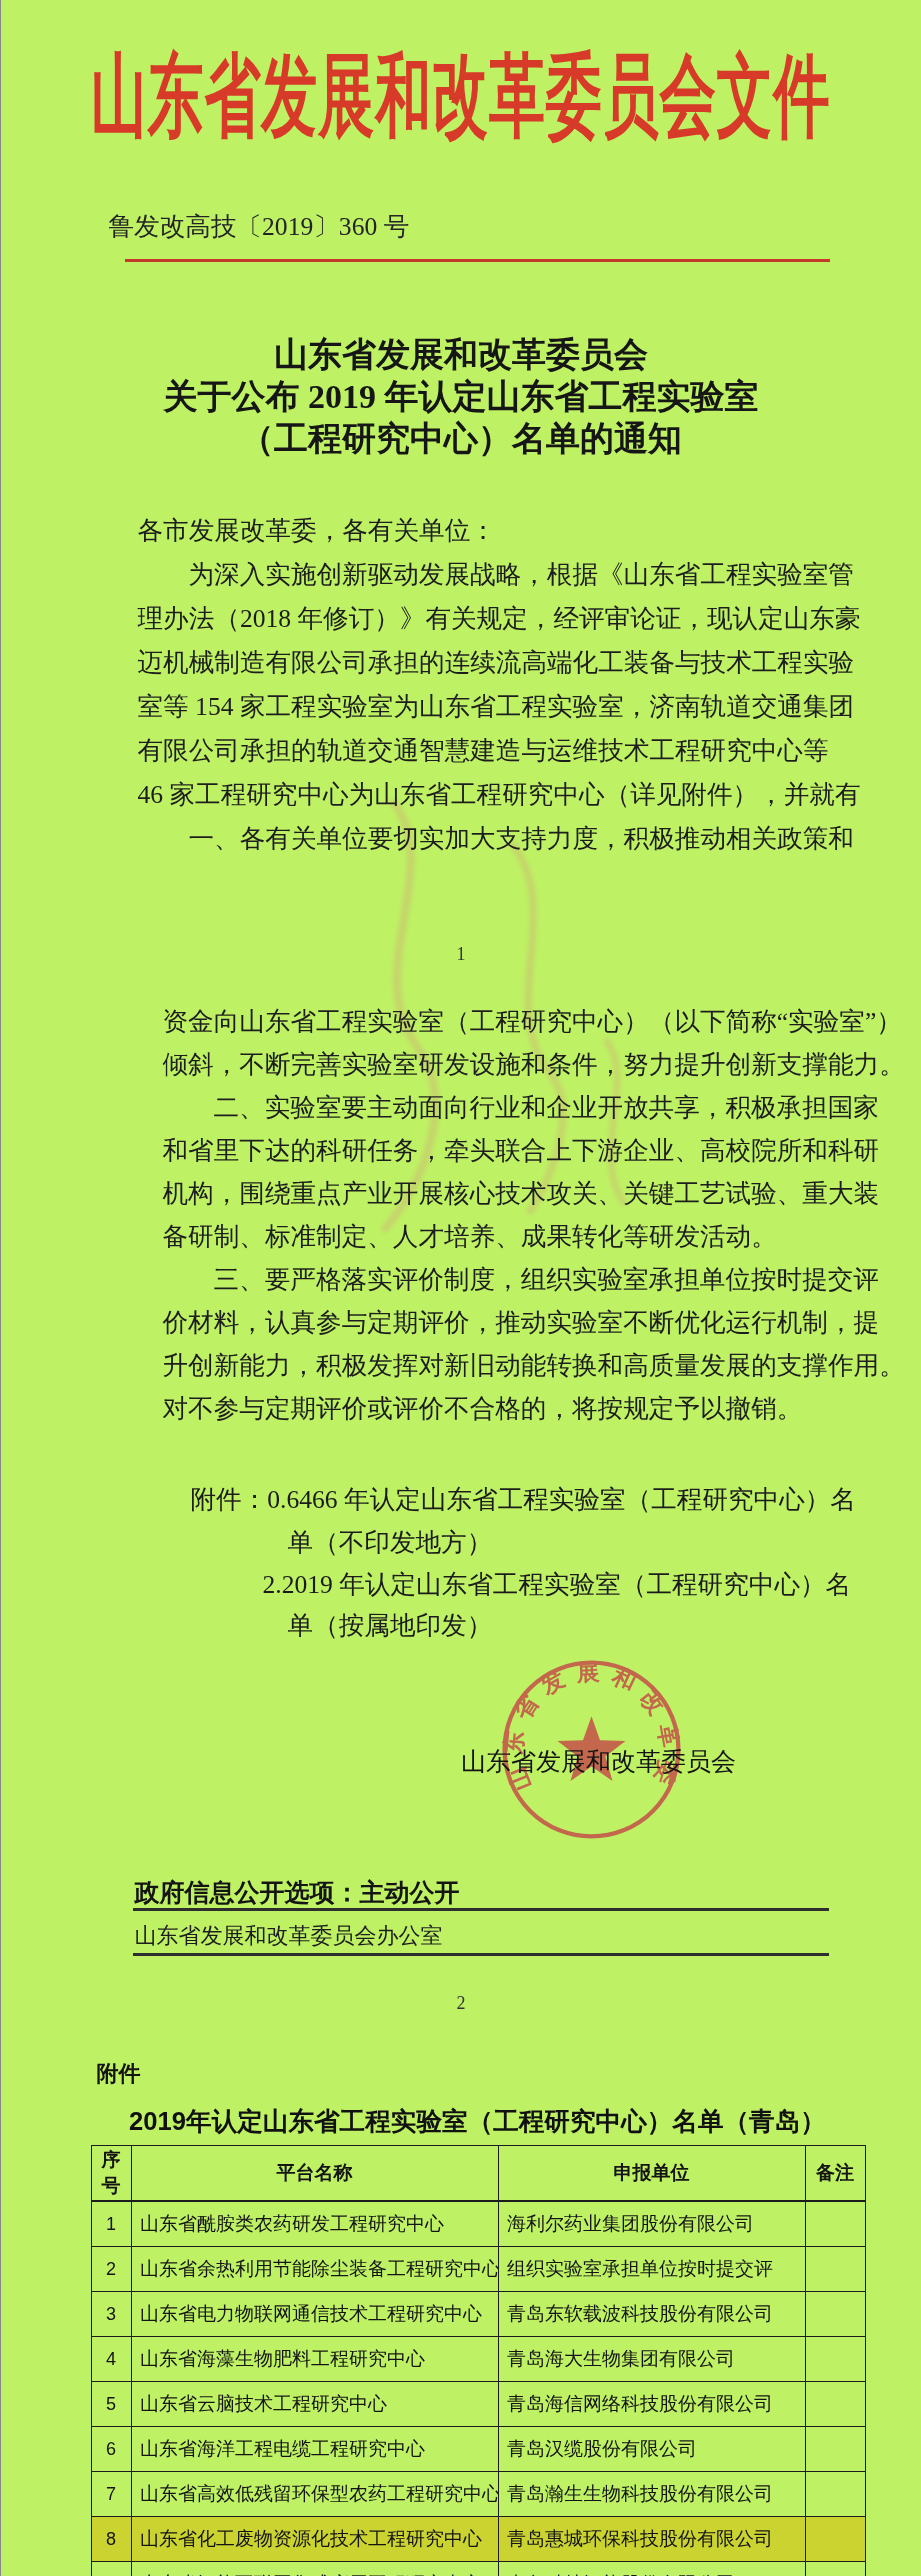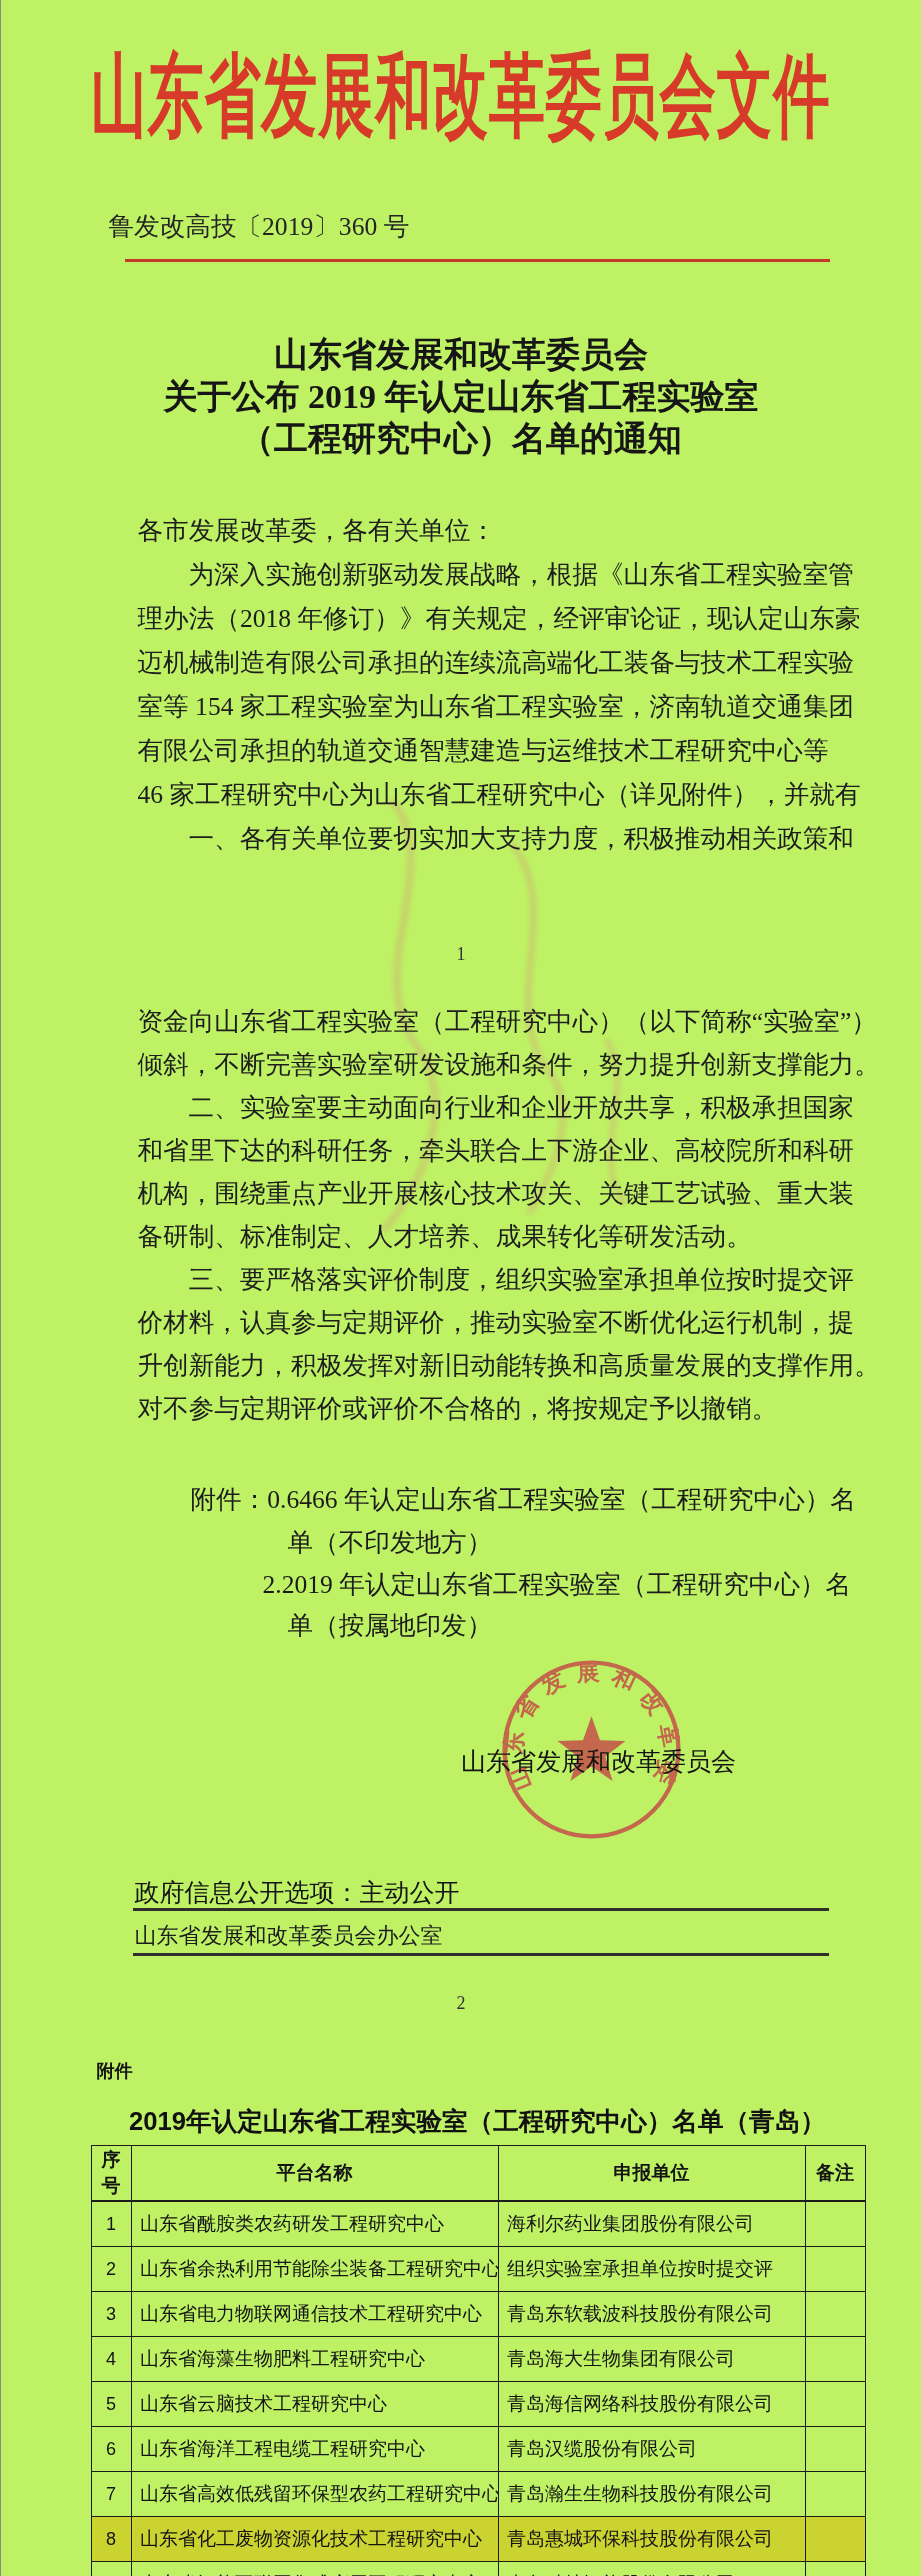--- a/index.html
+++ b/index.html
@@ -22,49 +22,49 @@
   
   .doc-title{
     position:absolute; top:334px; left:108px; width:705px; text-align:center;
     font-size:34px; font-weight:700; line-height:42px; color:#161616; white-space:nowrap;
   }
   
   .body-block{position:absolute; left:137px; width:708px; font-size:25.6px; color:#1d1d1d;}
   #body1{top:509px;}
   #body2{top:1000px;}
   .bline{height:44px; line-height:44px; white-space:nowrap;}
-  #body2 .bline{height:43px; line-height:43px;}
+  #body2 .bline{height:43px; line-height:43px;margin-left:25px;}
   .bline.ind{padding-left:51px;}
   .pageno{position:absolute; left:108px; width:705px; text-align:center; font-size:18px; color:#333;}
   #pageno1{top:944px;}
   #pageno2{top:1993px;}
   
   .att{position:absolute; font-size:25.6px; height:36px; line-height:36px; white-space:nowrap;}
   #att0{top:1482px; left:190px;}
   #att1{top:1525px; left:287px;}
   #att2{top:1567px; left:262px;}
   #att3{top:1608px; left:287px;}
   
   .seal{position:absolute; left:484px; top:1643px; opacity:.88;}
   .signature{
     position:absolute; top:1745px; left:451px; width:294px; text-align:center;
     font-size:25px; color:#141414; white-space:nowrap;
   }
   
   .disclosure{
-    position:absolute; top:1876px; left:134px; font-size:25px; font-weight:400;
+    position:absolute; top:1876px; left:134px; font-size:25px; font-weight:700;
     font-family:"Liberation Sans","DejaVu Sans",sans-serif; color:#141414; white-space:nowrap;
   }
   .hrule{position:absolute; left:132px; width:696px; height:2.6px; background:#2e2e2e;}
   #rule1{top:1908px;}
   #rule2{top:1953px;}
   .office{position:absolute; top:1921px; left:134px; font-size:22px; color:#1d1d1d; white-space:nowrap;}
   
   .annex-label{
-    position:absolute; top:2059px; left:96px; font-size:18px; font-weight:600;
+    position:absolute; top:2059px; left:96px; font-size:22px; font-weight:600;
     font-family:"Liberation Sans","DejaVu Sans",sans-serif; color:#141414;text-align:right;
   }
   .annex-title{
     position:absolute; top:2104px; left:90px; width:774px; text-align:center;
     font-size:25.6px; font-weight:700; font-family:"Liberation Sans","DejaVu Sans",sans-serif;
     color:#111; white-space:nowrap;
   }
   .annex-table{position:absolute; top:2145px; left:90px;}
   table{border-collapse:collapse; table-layout:fixed; width:774px;
     font-family:"Liberation Sans","DejaVu Sans",sans-serif; color:#141414;}

